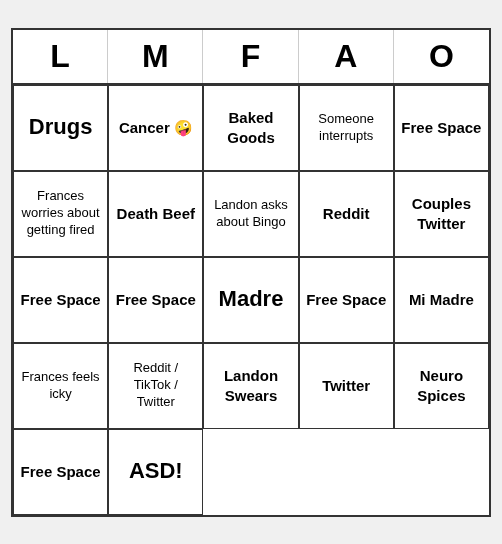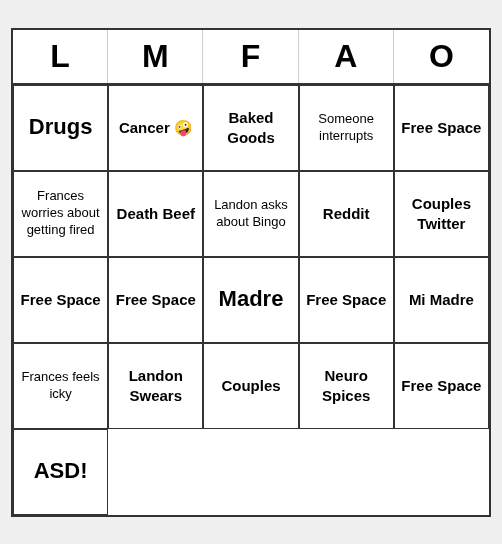--- a/index.html
+++ b/index.html
@@ -91,19 +91,20 @@
       <div class="bingo-cell medium-text">Death Beef</div>
       <div class="bingo-cell small-text">Landon asks about Bingo</div>
       <div class="bingo-cell medium-text">Reddit</div>
       <div class="bingo-cell medium-text">Couples Twitter</div>
       <div class="bingo-cell medium-text">Free Space</div>
       <div class="bingo-cell medium-text">Free Space</div>
       <div class="bingo-cell large-text">Madre</div>
       <div class="bingo-cell medium-text">Free Space</div>
       <div class="bingo-cell medium-text">Mi Madre</div>
       <div class="bingo-cell small-text">Frances feels icky</div>
+      <div class="bingo-cell small-text">Reddit / TikTok / Twitter</div>
       <div class="bingo-cell medium-text">Landon Swears</div>
-      <div class="bingo-cell medium-text">Couples</div>
+      <div class="bingo-cell medium-text">Twitter</div>
       <div class="bingo-cell medium-text">Neuro Spices</div>
       <div class="bingo-cell medium-text">Free Space</div>
       <div class="bingo-cell large-text">ASD!</div>
     </div>
 </div>
 
 </body></html>

